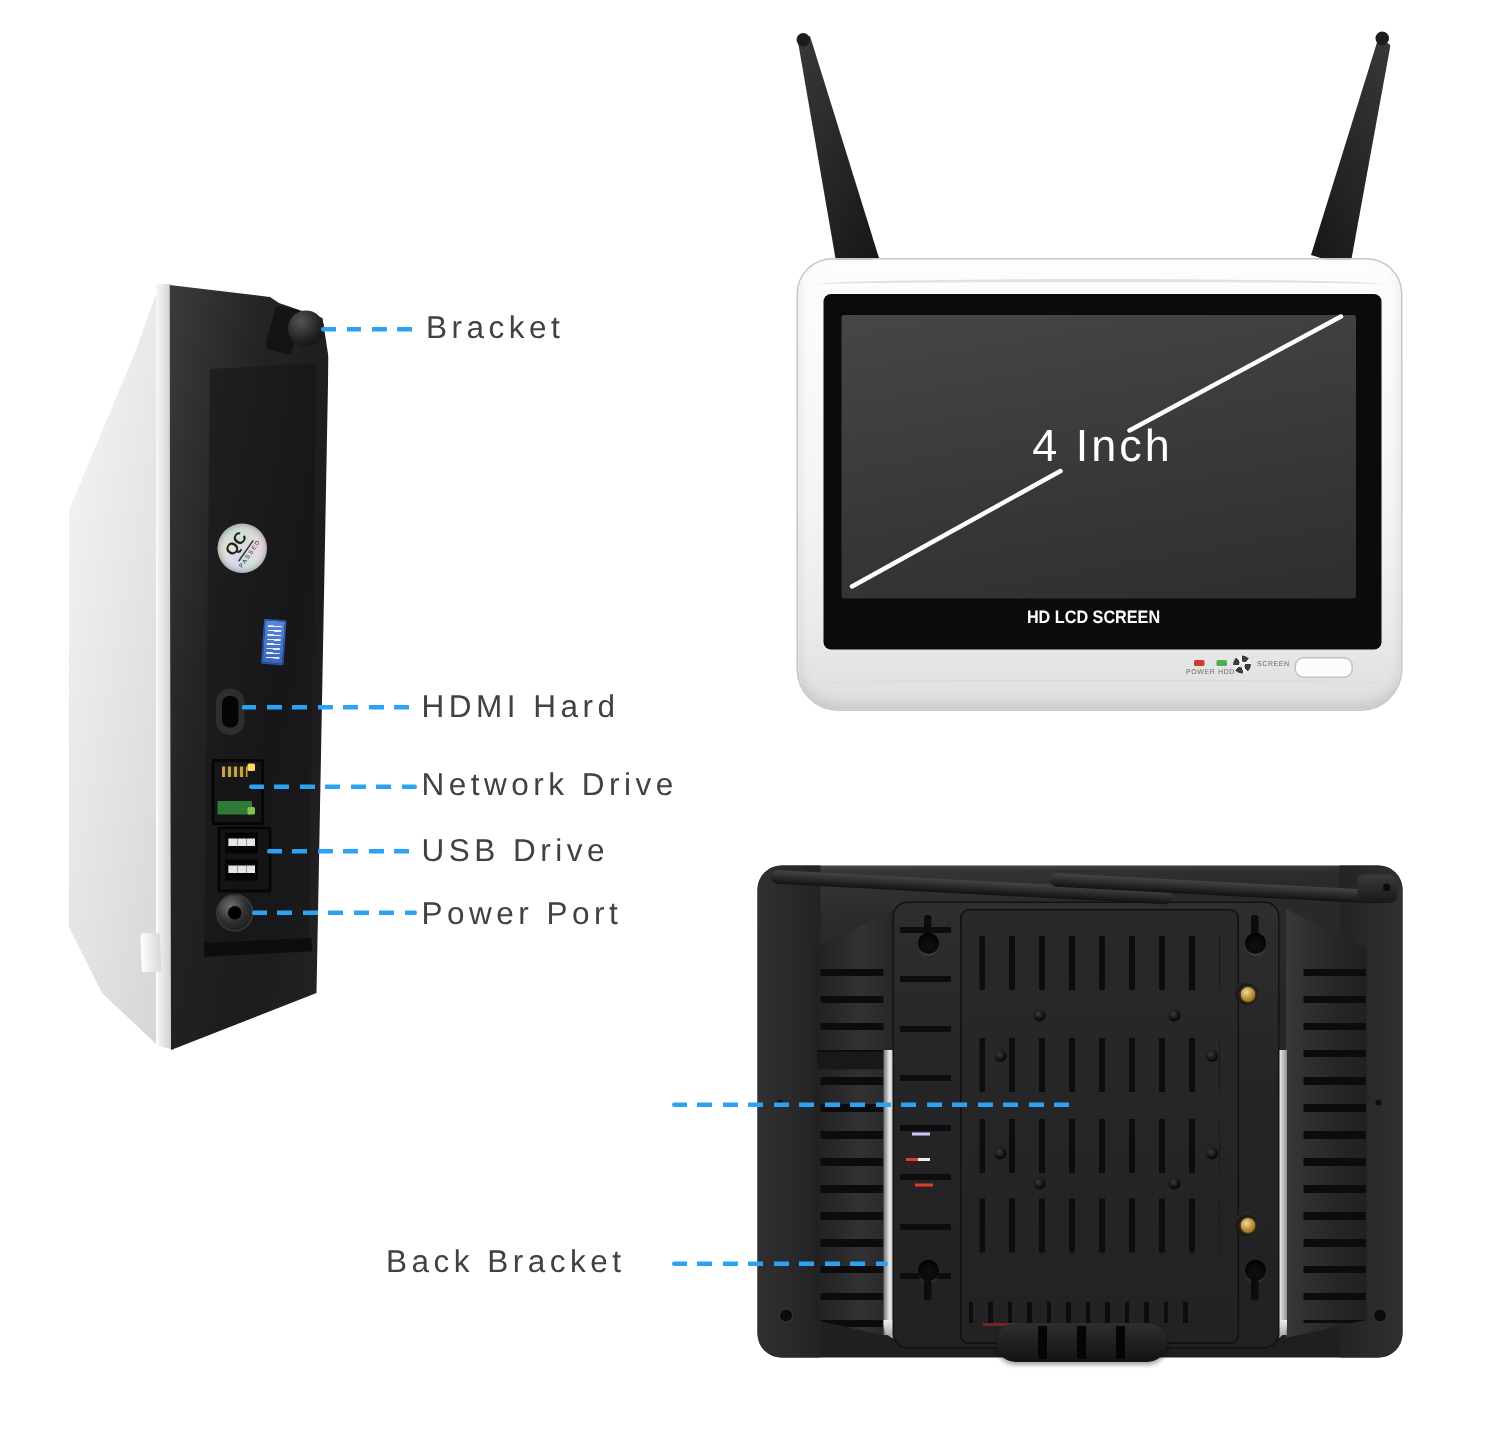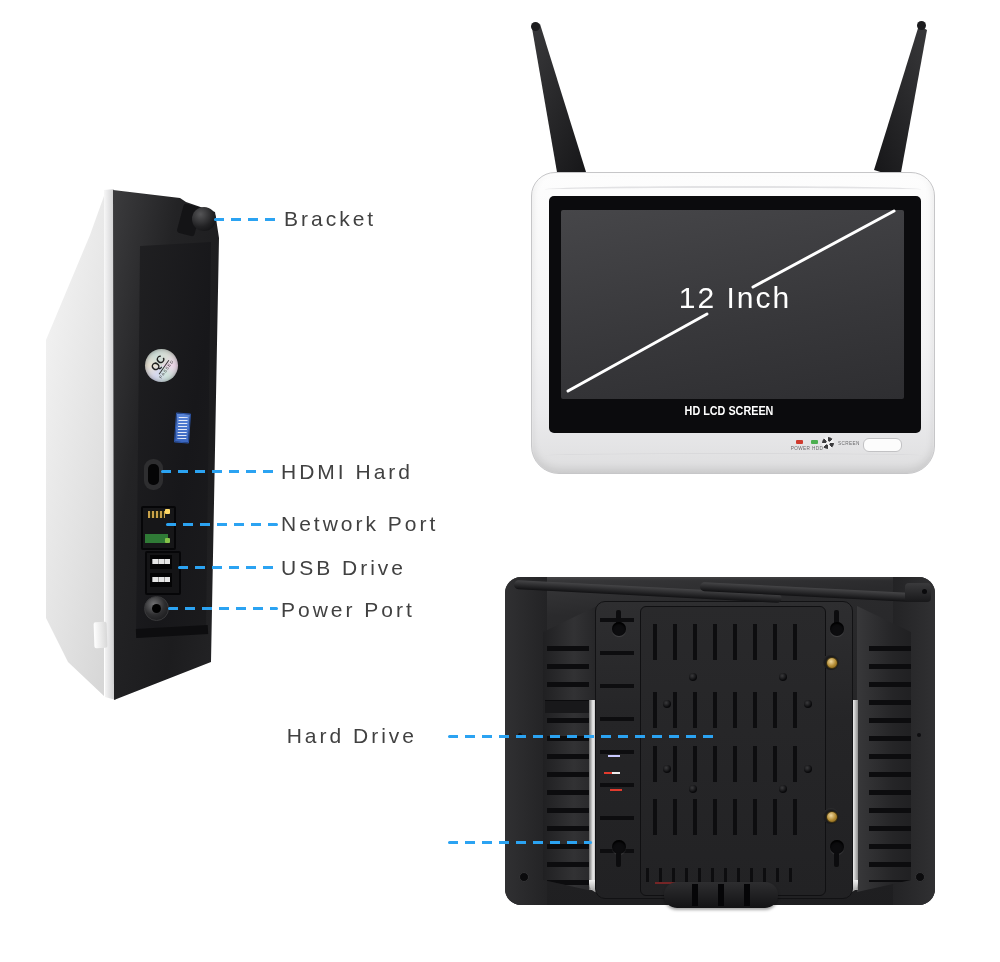--- a/index.html
+++ b/index.html
@@ -114,21 +114,21 @@
     <div class="abs" style="left:545px;top:186px;width:376px;height:5px;border-top:2px solid #e2e2e4;border-radius:50%;"></div>
     <div class="abs" style="left:545px;top:453px;width:378px;height:4px;border-top:1px solid #d9d9db;border-radius:50%;"></div>
 
     <div class="abs" style="left:549px;top:196px;width:372px;height:237px;border-radius:5px;background:#0b0b0d;"></div>
     <div class="abs" style="left:561px;top:210px;width:343px;height:189px;border-radius:2px;
                 background:linear-gradient(170deg,#464649,#37373a 60%,#2e2e31);"></div>
     <svg class="abs" style="left:549px;top:196px;" width="372" height="237" viewBox="0 0 372 237">
       <line x1="19" y1="195" x2="158" y2="118" stroke="#ffffff" stroke-width="3" stroke-linecap="round"></line>
       <line x1="204" y1="91" x2="345" y2="15" stroke="#ffffff" stroke-width="3" stroke-linecap="round"></line>
     </svg>
-    <div class="abs" style="left:635px;top:281px;width:200px;text-align:center;font-size:30px;letter-spacing:2px;color:#fff;">12 Inch</div>
+    <div class="abs" style="left:635px;top:281px;width:200px;text-align:center;font-size:30px;letter-spacing:2px;color:#fff;">4 Inch</div>
     <div class="abs" style="left:649px;top:404px;width:160px;text-align:center;font-size:12px;font-weight:bold;color:#fff;
                 transform:scaleX(.9);letter-spacing:0px;">HD LCD SCREEN</div>
 
     <div class="led" style="left:796px;top:440px;background:#cf3b2f;"></div>
     <div class="led" style="left:811px;top:440px;background:#4caf50;"></div>
     <div class="tinytext" style="left:783px;top:446px;width:48px;text-align:center;transform:scale(.78);transform-origin:center top;">POWER HDD</div>
     <div class="abs" style="left:822px;top:437px;width:12px;height:12px;border-radius:50%;
                 background:conic-gradient(#3c3c3e 0 50deg,#f2f2f3 50deg 85deg,#3c3c3e 85deg 140deg,#f2f2f3 140deg 175deg,#3c3c3e 175deg 230deg,#f2f2f3 230deg 265deg,#3c3c3e 265deg 320deg,#f2f2f3 320deg 360deg);">
       <div class="abs" style="left:4px;top:4px;width:4px;height:4px;border-radius:50%;background:#f2f2f3;"></div>
     </div>
@@ -234,26 +234,26 @@
     </div>
   </div>
 
   <div class="dash" style="left:214px;top:218px;width:67px;"></div>
   <div class="callout-label" style="left:284px;top:207px;">Bracket</div>
 
   <div class="dash" style="left:161px;top:470px;width:117px;"></div>
   <div class="callout-label" style="left:281px;top:460px;">HDMI Hard</div>
 
   <div class="dash" style="left:166px;top:523px;width:112px;"></div>
-  <div class="callout-label" style="left:281px;top:512px;">Network Port</div>
+  <div class="callout-label" style="left:281px;top:512px;">Network Drive</div>
 
   <div class="dash" style="left:178px;top:566px;width:100px;"></div>
   <div class="callout-label" style="left:281px;top:556px;">USB Drive</div>
 
   <div class="dash" style="left:168px;top:607px;width:110px;"></div>
   <div class="callout-label" style="left:281px;top:598px;">Power Port</div>
 
   <div class="dash" style="left:448px;top:735px;width:270px;"></div>
-  <div class="callout-label" style="left:241px;top:724px;width:176px;text-align:right;">Hard Drive</div>
 
   <div class="dash" style="left:448px;top:841px;width:144px;"></div>
+  <div class="callout-label" style="left:221px;top:830px;width:196px;text-align:right;">Back Bracket</div>
 
 </div>
 
 </body></html>

